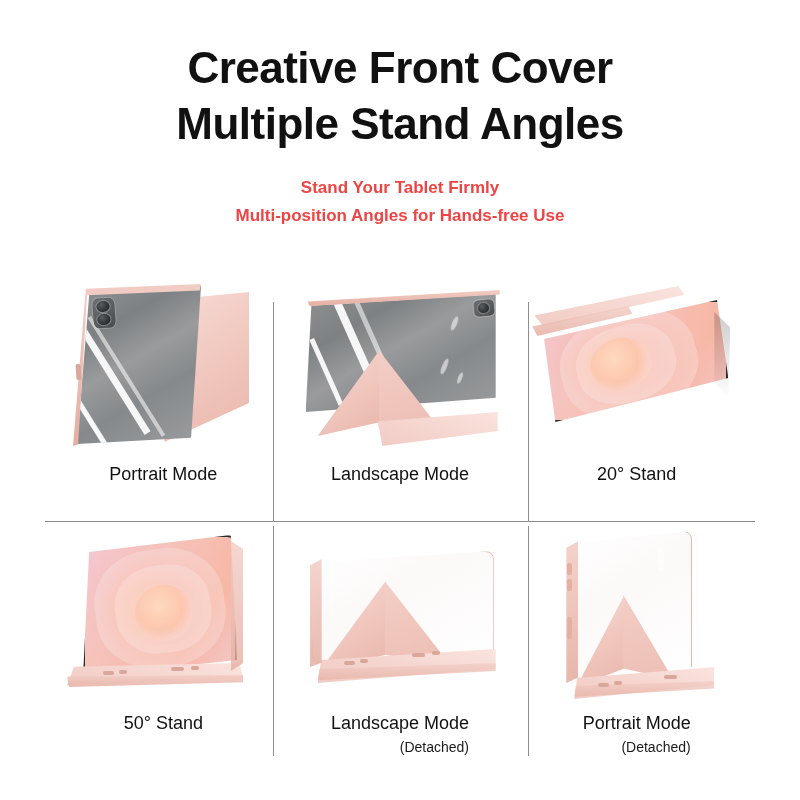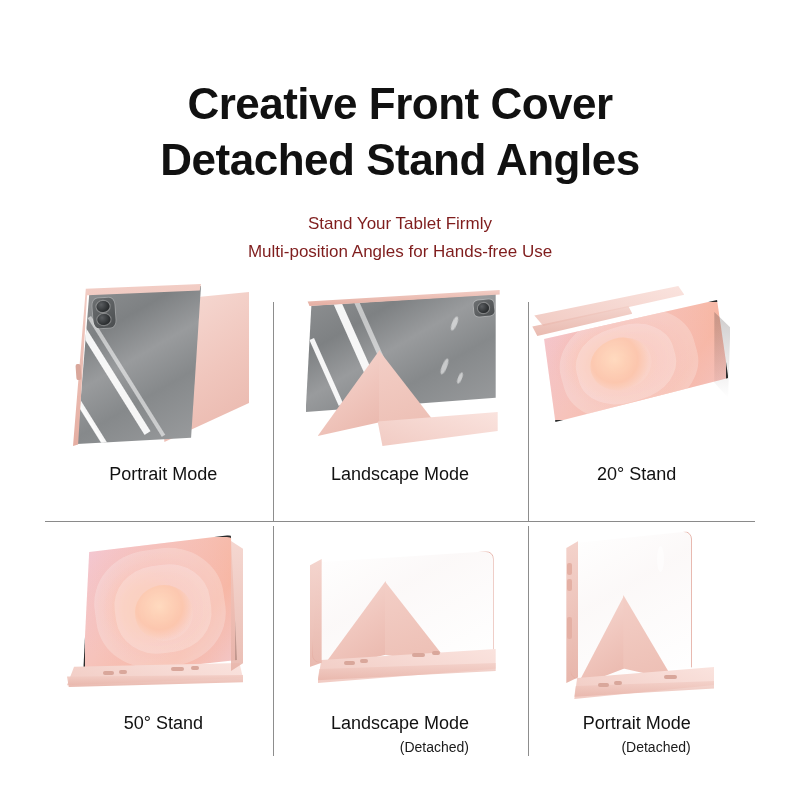--- a/index.html
+++ b/index.html
@@ -5,28 +5,28 @@
   * { margin:0; padding:0; box-sizing:border-box; }
   html, body {
     width:800px; height:800px;
     background:#ffffff;
     font-family:"Liberation Sans", sans-serif;
     overflow:hidden;
   }
   #page { position:relative; width:800px; height:800px; background:#fff; }
 
   
-  .header { padding-top:76px; text-align:center; }
+  .header { padding-top:40px; text-align:center; }
   .headline {
     font-size:44px; line-height:56px; font-weight:bold;
     color:#111111; letter-spacing:-0.5px;
   }
   .subtitles { margin-top:22px; }
   .subtitle {
-    font-size:17px; line-height:28px; font-weight:normal; color:#7f1d1d;
+    font-size:17px; line-height:28px; font-weight:bold; color:#ef4444;
   }
 
   
   .grid {
     position:absolute; left:45px; top:272px; width:710px; height:500px;
     display:grid; grid-template-columns:1fr 1fr 1fr; grid-template-rows:249px 251px;
   }
   .cell { position:relative; display:flex; flex-direction:column;
           align-items:center; justify-content:flex-start; }
   .art { position:relative; width:100%; height:186px; }
@@ -102,21 +102,21 @@
   .btnstrip { position:absolute; background:#e4b0a4; border-radius:2px; }
   .hole { position:absolute; background:#d9a79b; border-radius:2px; }
 </style>
 </head>
 <body>
 
 <div id="page">
 
   <div class="header">
     <div class="headline">Creative Front Cover</div>
-    <div class="headline">Detached Stand Angles</div>
+    <div class="headline">Multiple Stand Angles</div>
     <div class="subtitles">
       <div class="subtitle">Stand Your Tablet Firmly</div>
       <div class="subtitle">Multi-position Angles for Hands-free Use</div>
     </div>
   </div>
 
   <div class="grid">
 
     <div class="vline top c1"></div>
     <div class="vline top c2"></div>

